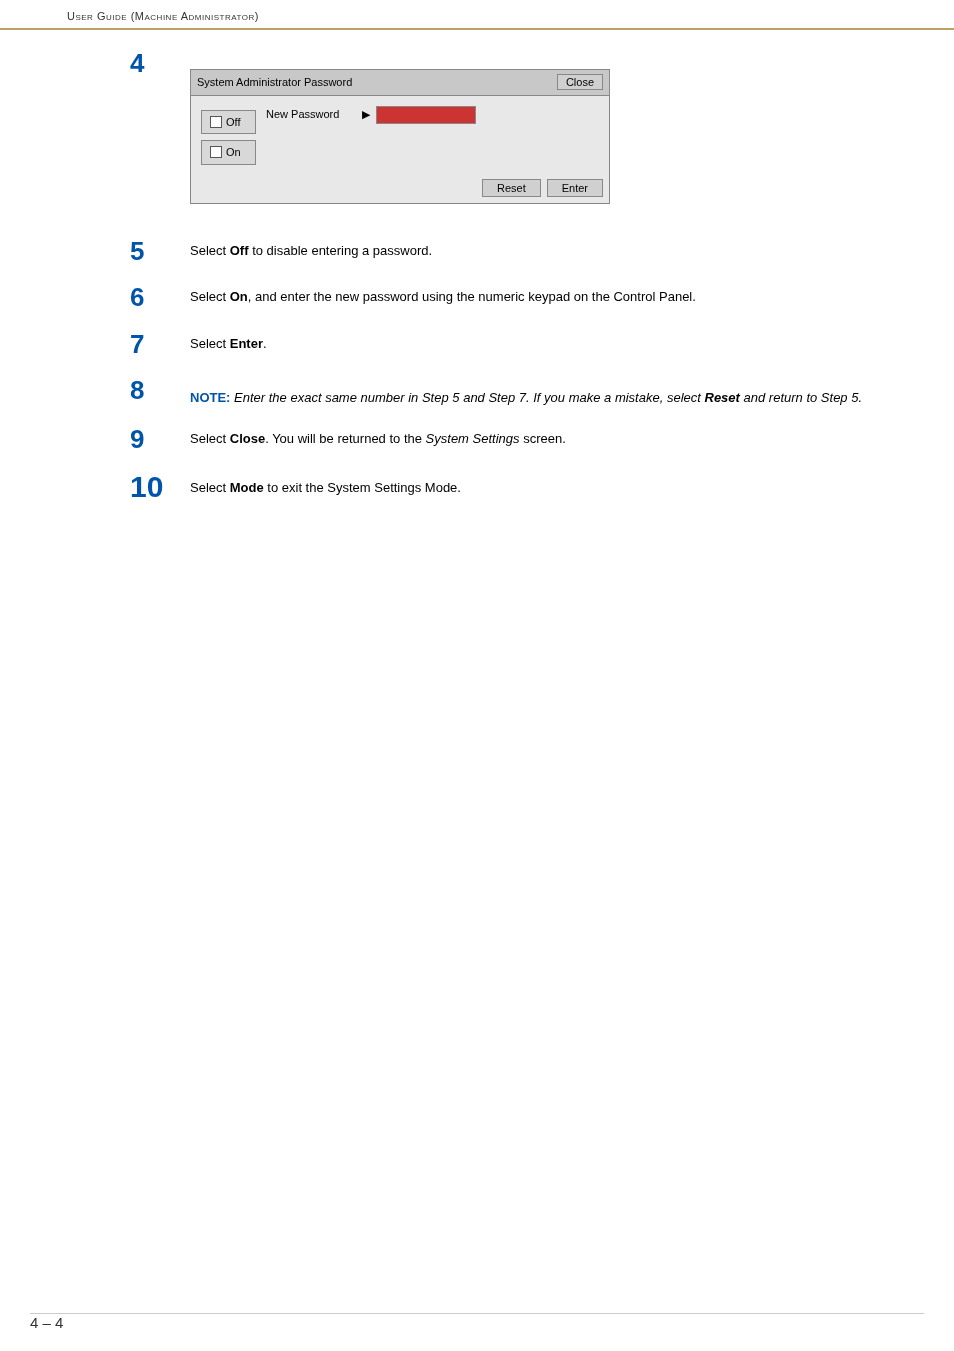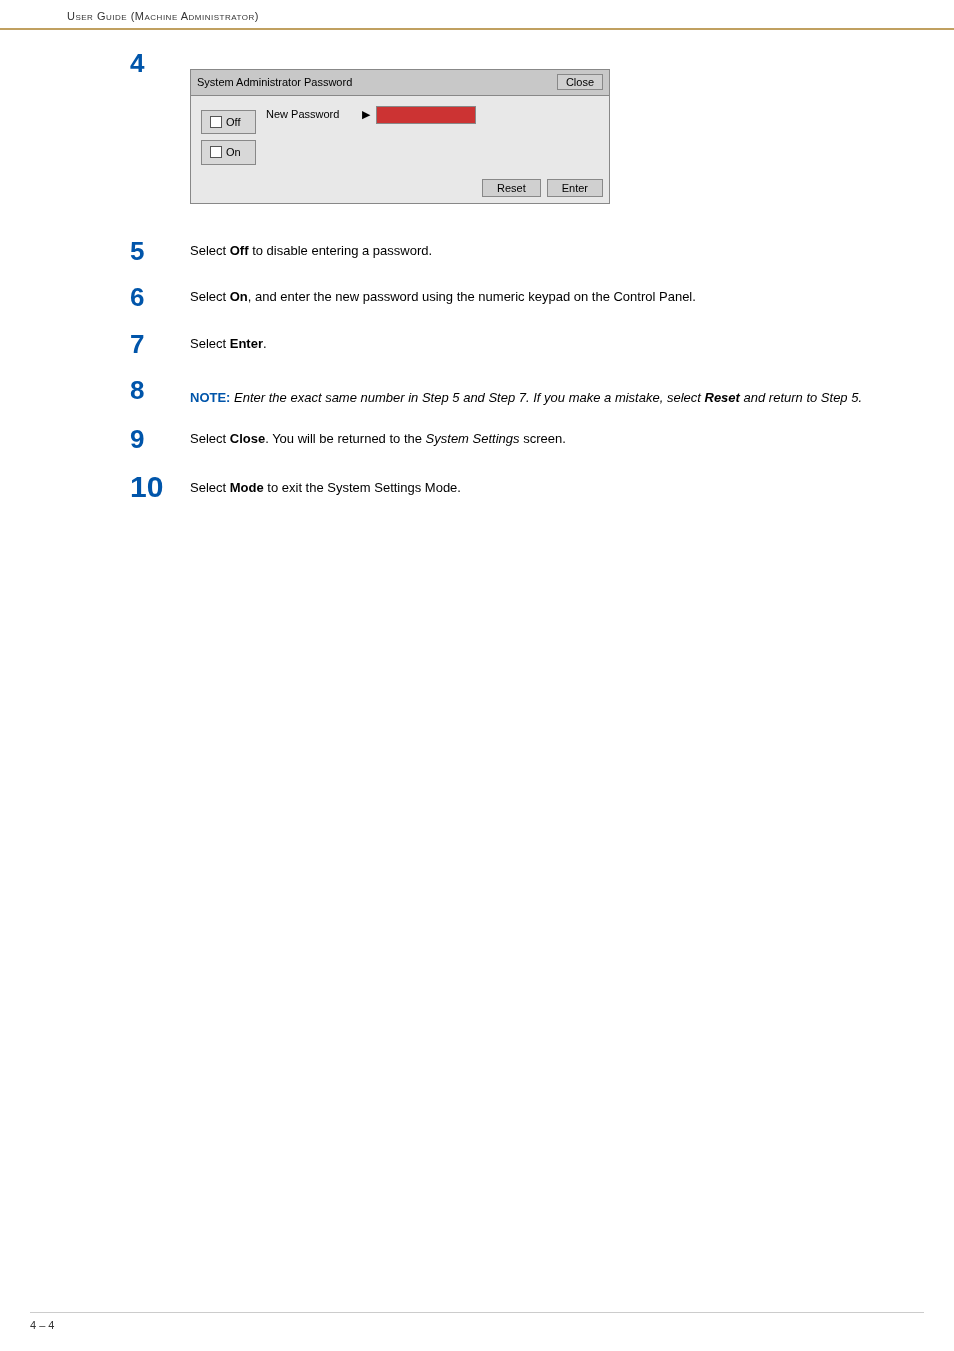--- a/index.html
+++ b/index.html
@@ -33,25 +33,24 @@
       color: #333;
       letter-spacing: 0.5px;
       margin-left: 37px;
     }
 
     
     .page-footer {
       position: absolute;
       bottom: 20px;
       left: 30px;
-      font-size: 11px;
+      font-size: 15px;
       color: #333;
       border-top: 1px solid #ccc;
       width: calc(100% - 60px);
-      padding-top: 6px;
     }
 
     
     .content-area {
       padding: 20px 30px 20px 130px;
     }
 
     
     .step {
       display: flex;

